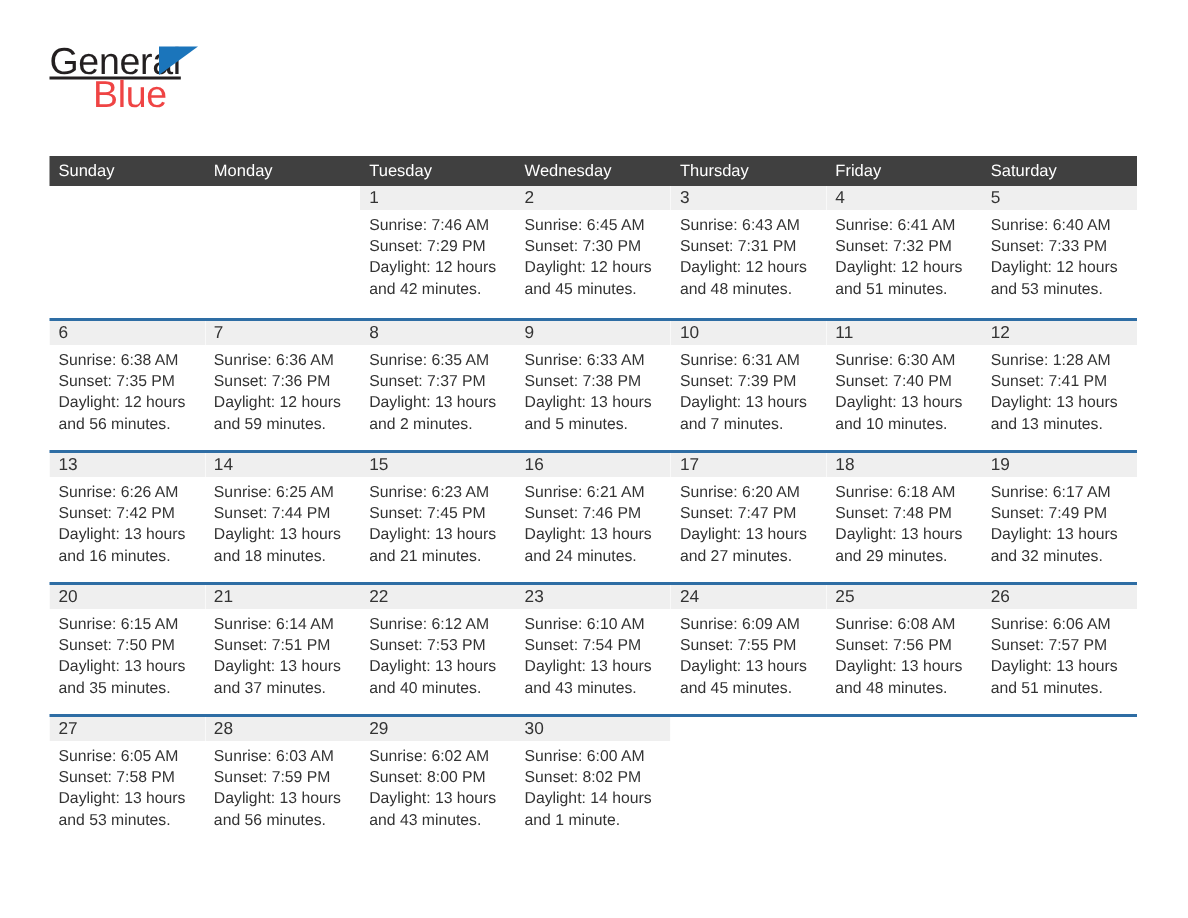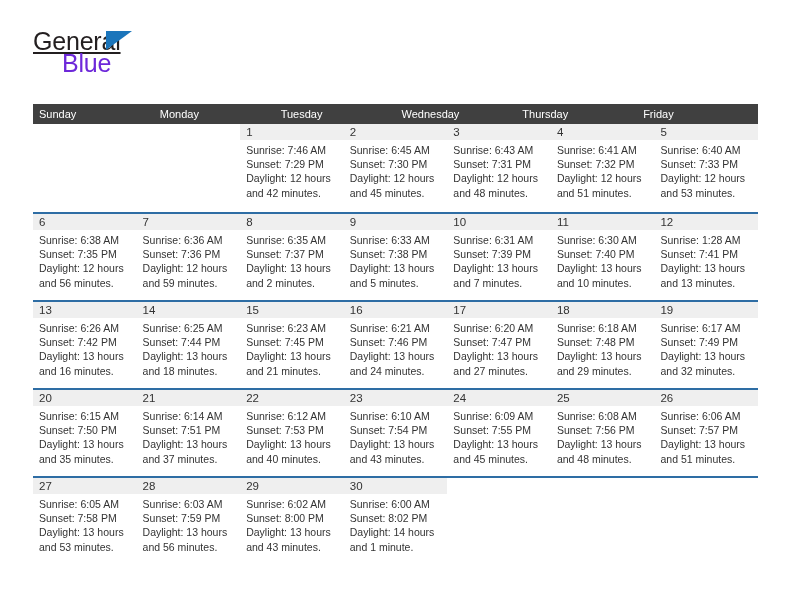--- a/index.html
+++ b/index.html
@@ -58,21 +58,21 @@
     height: 0;
     border-left: 26px solid #1b75bb;
     border-bottom: 19px solid transparent;
   }
   .logo-blue {
     position: absolute;
     left: 29px;
     top: 22px;
     font-size: 25px;
     letter-spacing: -0.2px;
-    color: #6d28d9;
+    color: #ef4444;
     line-height: 26px;
   }
 
   .title-block {
     position: absolute;
     right: 0;
     top: 0;
     text-align: right;
   }
   .cal-title {
@@ -170,20 +170,21 @@
 
   <div class="calendar">
 
     <div class="weekdays">
       <div class="weekday">Sunday</div>
       <div class="weekday">Monday</div>
       <div class="weekday">Tuesday</div>
       <div class="weekday">Wednesday</div>
       <div class="weekday">Thursday</div>
       <div class="weekday">Friday</div>
+      <div class="weekday">Saturday</div>
     </div>
 
     <div id="weeks-container">
         <div class="week first">
           <div class="day empty">
             <div class="day-num"></div>
           </div>
           <div class="day empty">
             <div class="day-num"></div>
           </div>

